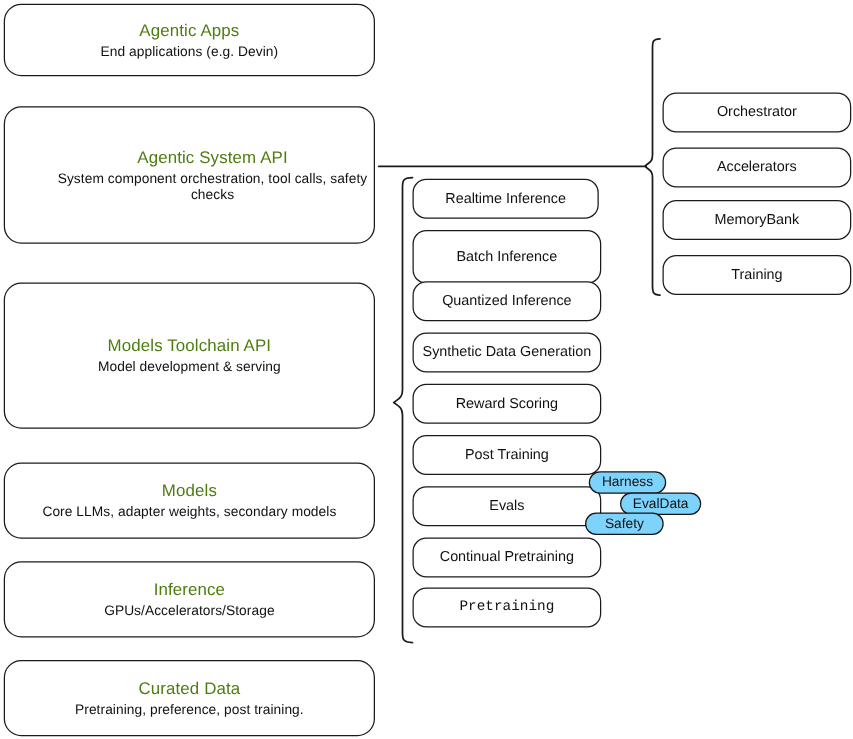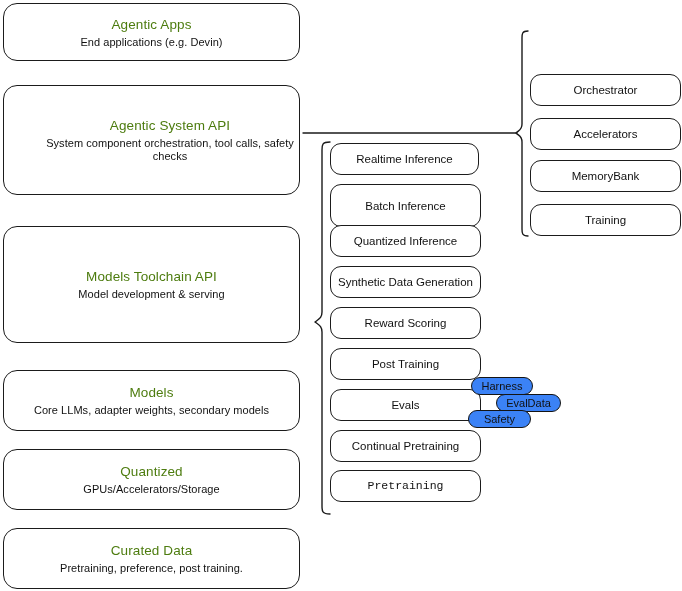--- a/index.html
+++ b/index.html
@@ -63,21 +63,21 @@
     line-height: 14px;
     color: #111111;
   }
 
   
   .pill {
     position: absolute;
     box-sizing: border-box;
     border: 1.5px solid #141414;
     border-radius: 10px;
-    background: #3b82f6;
+    background: #7dd3fc;
     display: flex;
     align-items: center;
     justify-content: center;
     font-size: 11px;
     line-height: 12px;
     color: #111111;
   }
 
   
   #connectors {
@@ -117,21 +117,21 @@
     <div class="title">Models Toolchain API</div>
     <div class="subtitle">Model development &amp; serving</div>
   </div>
 
   <div class="box layer" style="left:3px; top:370px; width:297px; height:61px;">
     <div class="title">Models</div>
     <div class="subtitle">Core LLMs, adapter weights, secondary models</div>
   </div>
 
   <div class="box layer" style="left:3px; top:449px; width:297px; height:61px;">
-    <div class="title">Quantized</div>
+    <div class="title">Inference</div>
     <div class="subtitle">GPUs/Accelerators/Storage</div>
   </div>
 
   <div class="box layer" style="left:3px; top:528px; width:297px; height:61px;">
     <div class="title">Curated Data</div>
     <div class="subtitle">Pretraining, preference, post training.</div>
   </div>
 
   <svg id="connectors" viewBox="0 0 682 591" xmlns="http://www.w3.org/2000/svg">
 

